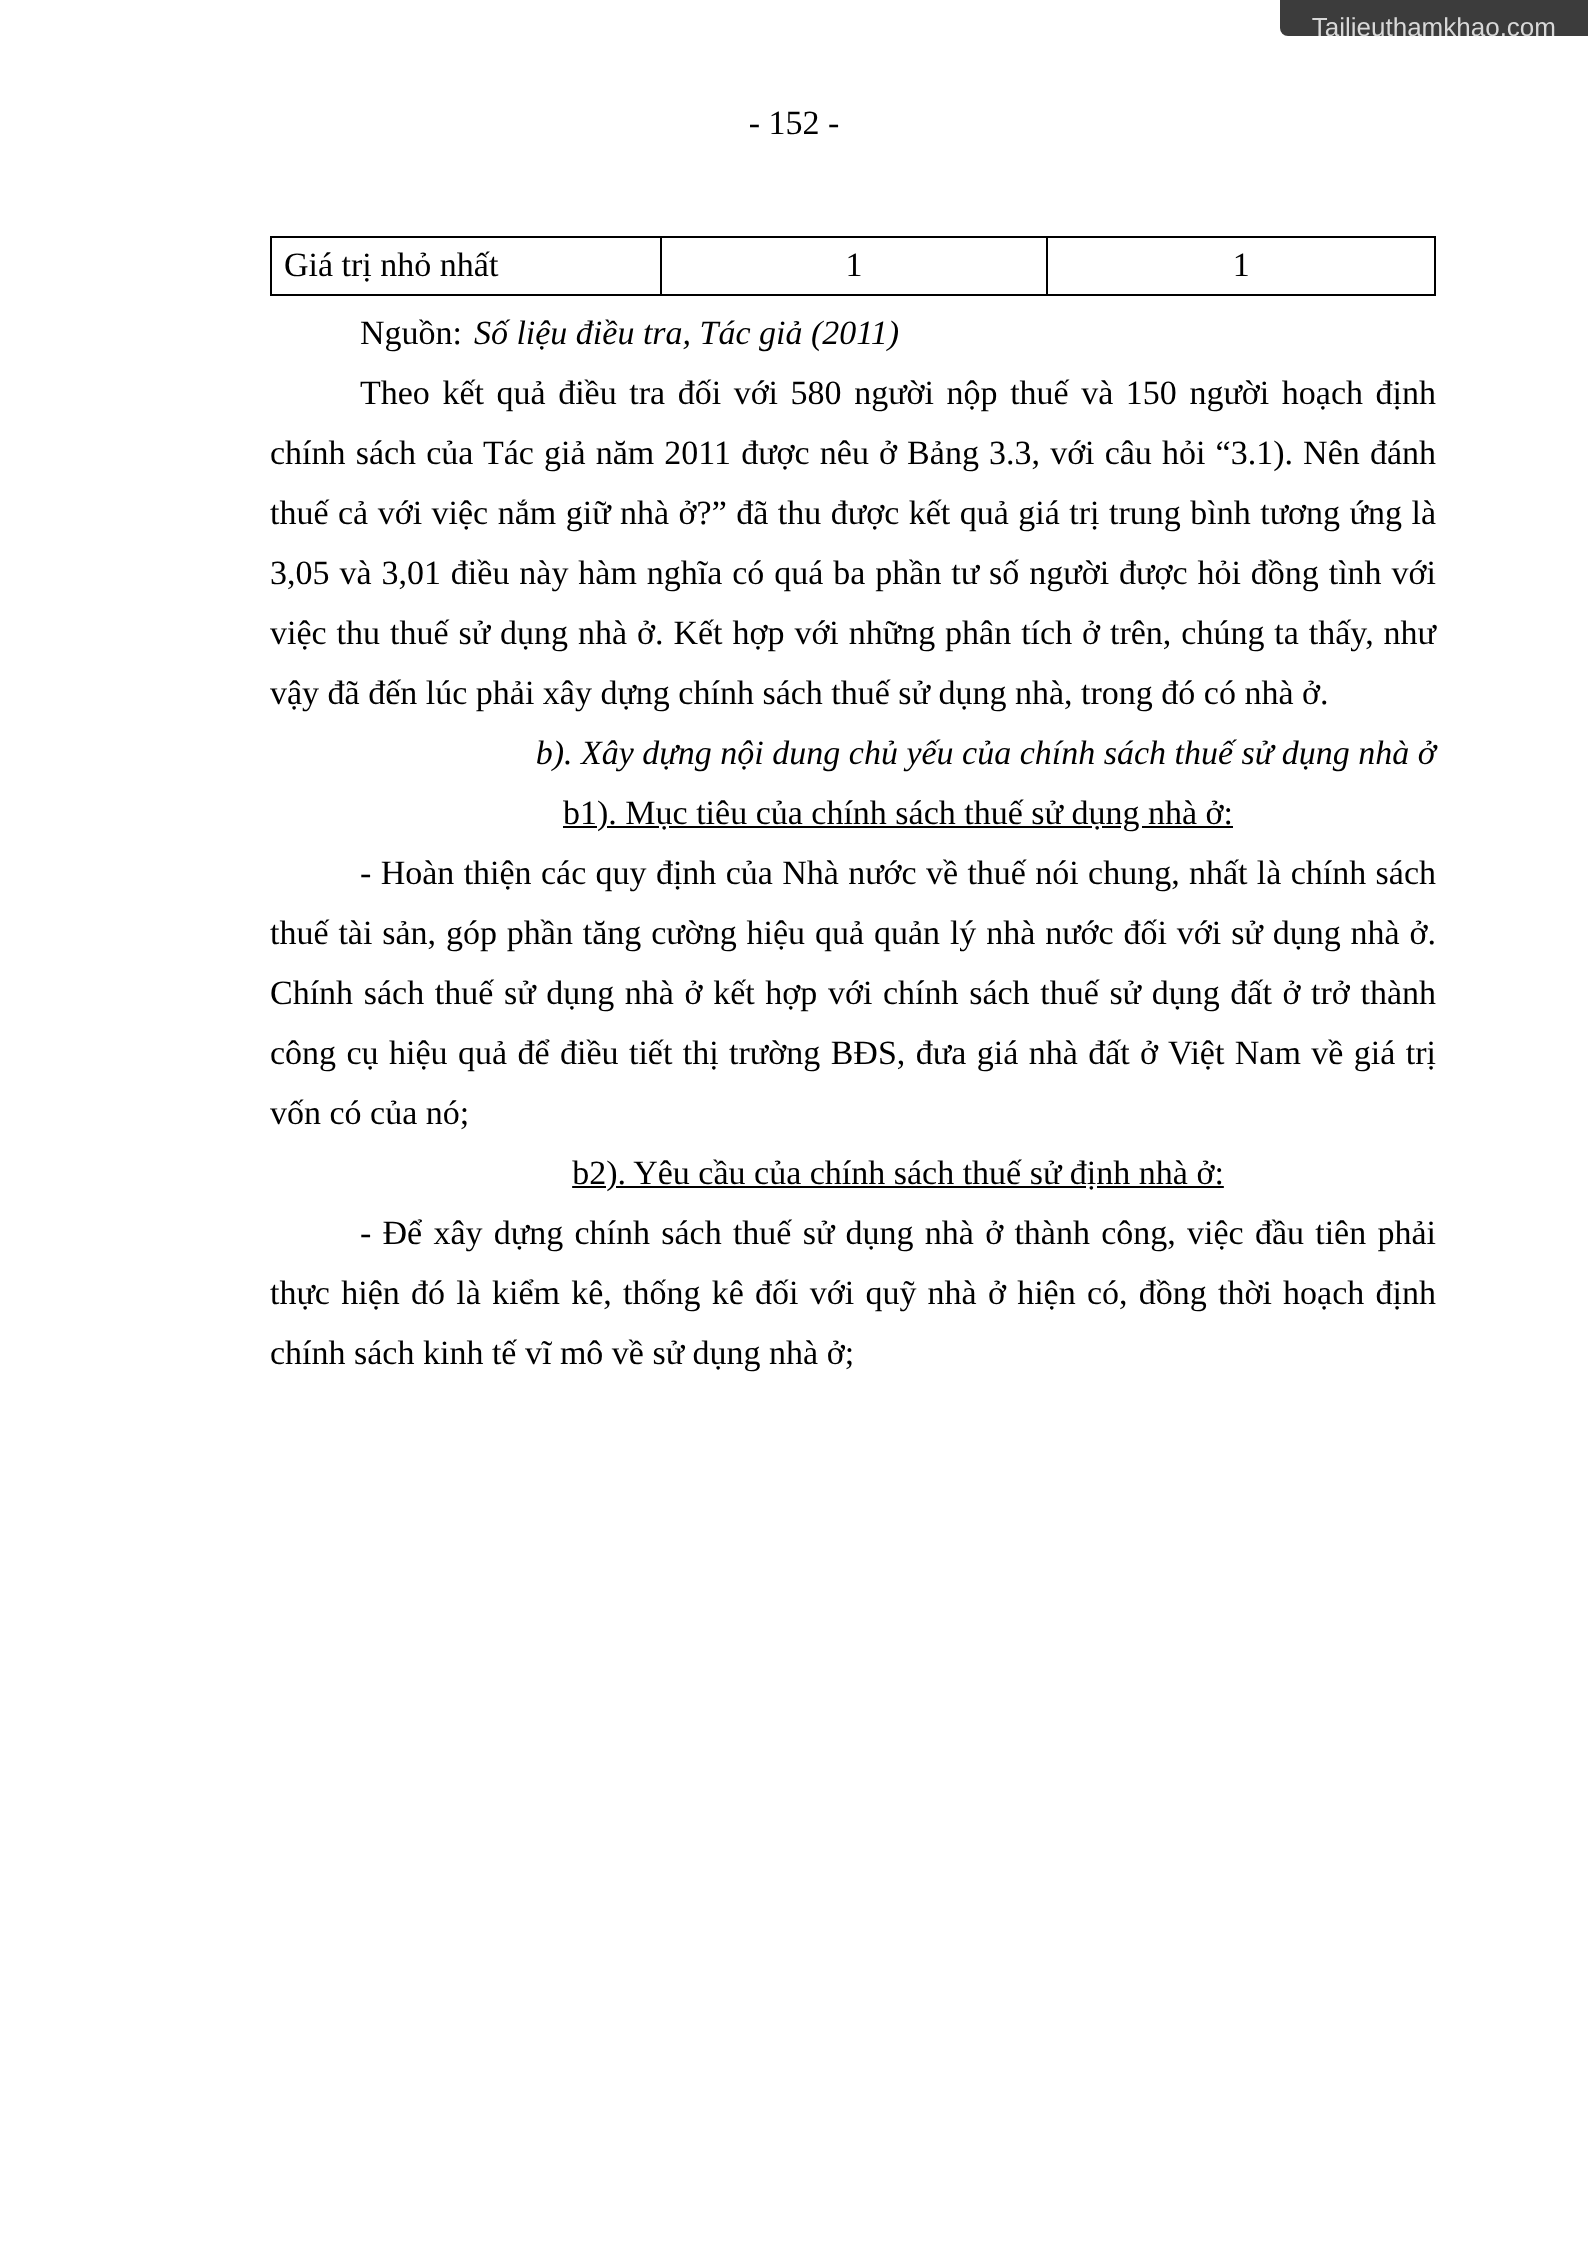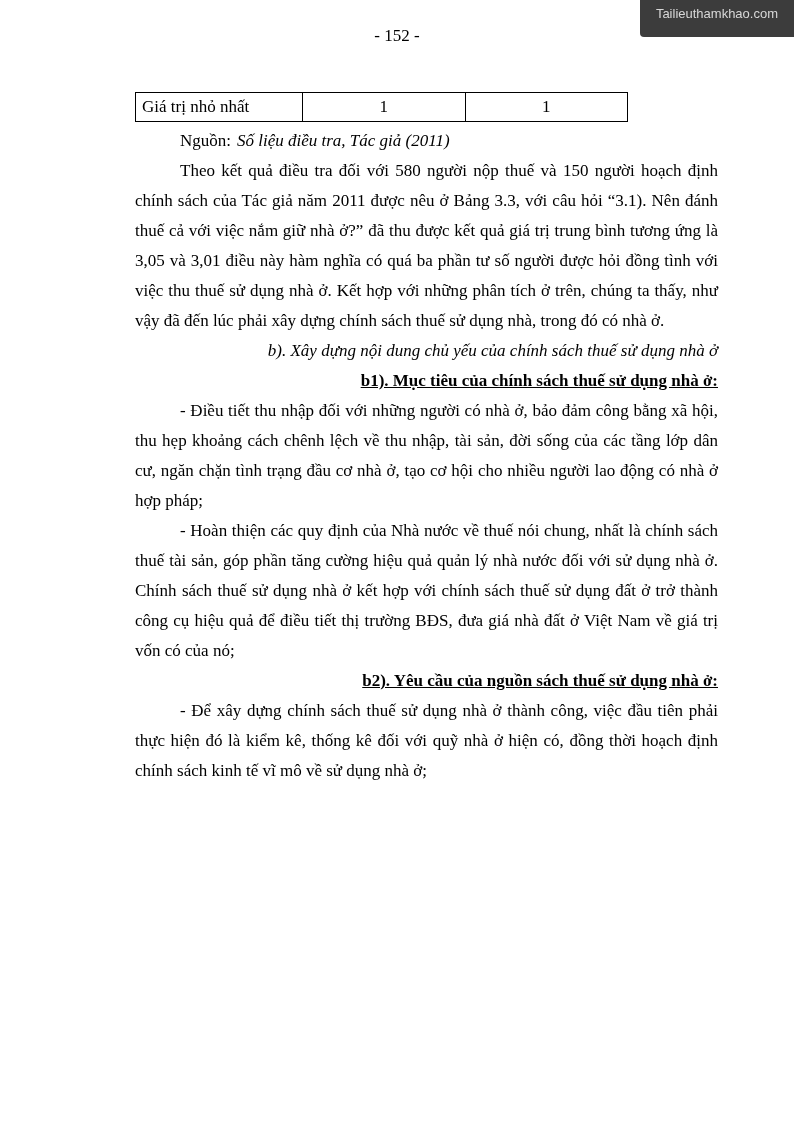--- a/index.html
+++ b/index.html
@@ -19,36 +19,36 @@
   }
   .watermark {
     position: absolute;
     top: 0;
     right: 0;
     background: #3c3c3c;
     color: #d8d8d8;
     font-family: "Liberation Sans", sans-serif;
     font-size: 13px;
     line-height: 27px;
-    height: 37px;
+    height: 18px;
     padding: 0 16px;
     border-bottom-left-radius: 4px;
   }
   .page-number {
     text-align: center;
     font-size: 17px;
-    padding-top: 26px;
+    padding-top: 52px;
     margin: 0 0 46px 0;
   }
   .content {
     margin: 0 76px 0 135px; 
   }
   table.stats-table {
     border-collapse: collapse;
-    width: 493px;
+    width: 583px;
     font-size: 17px;
   }
   table.stats-table td {
     border: 1px solid #000000;
     height: 28px;
     padding: 0 6px;
   }
   table.stats-table td.lbl {
     width: 190px;
     text-align: left;
@@ -70,22 +70,21 @@
   }
   .underline { }
   .italic { font-style: italic; }
   .source-text { margin-left: 0.35em; margin-top: 38px; }
   .heading-italic {
     font-style: italic;
     text-align: right;
   }
   .heading-underline {
     text-decoration: underline;
-    text-align: right;
-    font-weight: bold;
+    text-align: center;
   }
 </style>
 </head>
 <body>
 
 <div class="page">
 
   <div class="watermark">Tailieuthamkhao.com</div>
 
   <div class="page-number">- 152 -</div>
@@ -105,24 +104,23 @@
     <p class="para source-line">
       <span class="underline">Nguồn:</span><span class="italic source-text">Số liệu điều tra, Tác giả (2011)</span>
     </p>
 
     <p class="para">Theo kết quả điều tra đối với 580 người nộp thuế và 150 người hoạch định chính sách của Tác giả năm 2011 được nêu ở Bảng 3.3, với câu hỏi “3.1). Nên đánh thuế cả với việc nắm giữ nhà ở?” đã thu được kết quả giá trị trung bình tương ứng là 3,05 và 3,01 điều này hàm nghĩa có quá ba phần tư số người được hỏi đồng tình với việc thu thuế sử dụng nhà ở. Kết hợp với những phân tích ở trên, chúng ta thấy, như vậy đã đến lúc phải xây dựng chính sách thuế sử dụng nhà, trong đó có nhà ở.</p>
 
     <p class="para heading-italic">b). Xây dựng nội dung chủ yếu của chính sách thuế sử dụng nhà ở</p>
 
     <p class="para heading-underline">b1). Mục tiêu của chính sách thuế sử dụng nhà ở:</p>
 
-    <p class="para">- Điều tiết thu nhập đối với những người có nhà ở, bảo đảm công bằng xã hội, thu hẹp khoảng cách chênh lệch về thu nhập, tài sản, đời sống của các tầng lớp dân cư, ngăn chặn tình trạng đầu cơ nhà ở, tạo cơ hội cho nhiều người lao động có nhà ở hợp pháp;</p>
 
 
 
     <p class="para">- Hoàn thiện các quy định của Nhà nước về thuế nói chung, nhất là chính sách thuế tài sản, góp phần tăng cường hiệu quả quản lý nhà nước đối với sử dụng nhà ở. Chính sách thuế sử dụng nhà ở kết hợp với chính sách thuế sử dụng đất ở trở thành công cụ hiệu quả để điều tiết thị trường BĐS, đưa giá nhà đất ở Việt Nam về giá trị vốn có của nó;</p>
 
-    <p class="para heading-underline">b2). Yêu cầu của nguồn sách thuế sử dụng nhà ở:</p>
+    <p class="para heading-underline">b2). Yêu cầu của chính sách thuế sử định nhà ở:</p>
 
     <p class="para">- Để xây dựng chính sách thuế sử dụng nhà ở thành công, việc đầu tiên phải thực hiện đó là kiểm kê, thống kê đối với quỹ nhà ở hiện có, đồng thời hoạch định chính sách kinh tế vĩ mô về sử dụng nhà ở;</p>
 
   </div>
 </div>
 
 </body></html>

